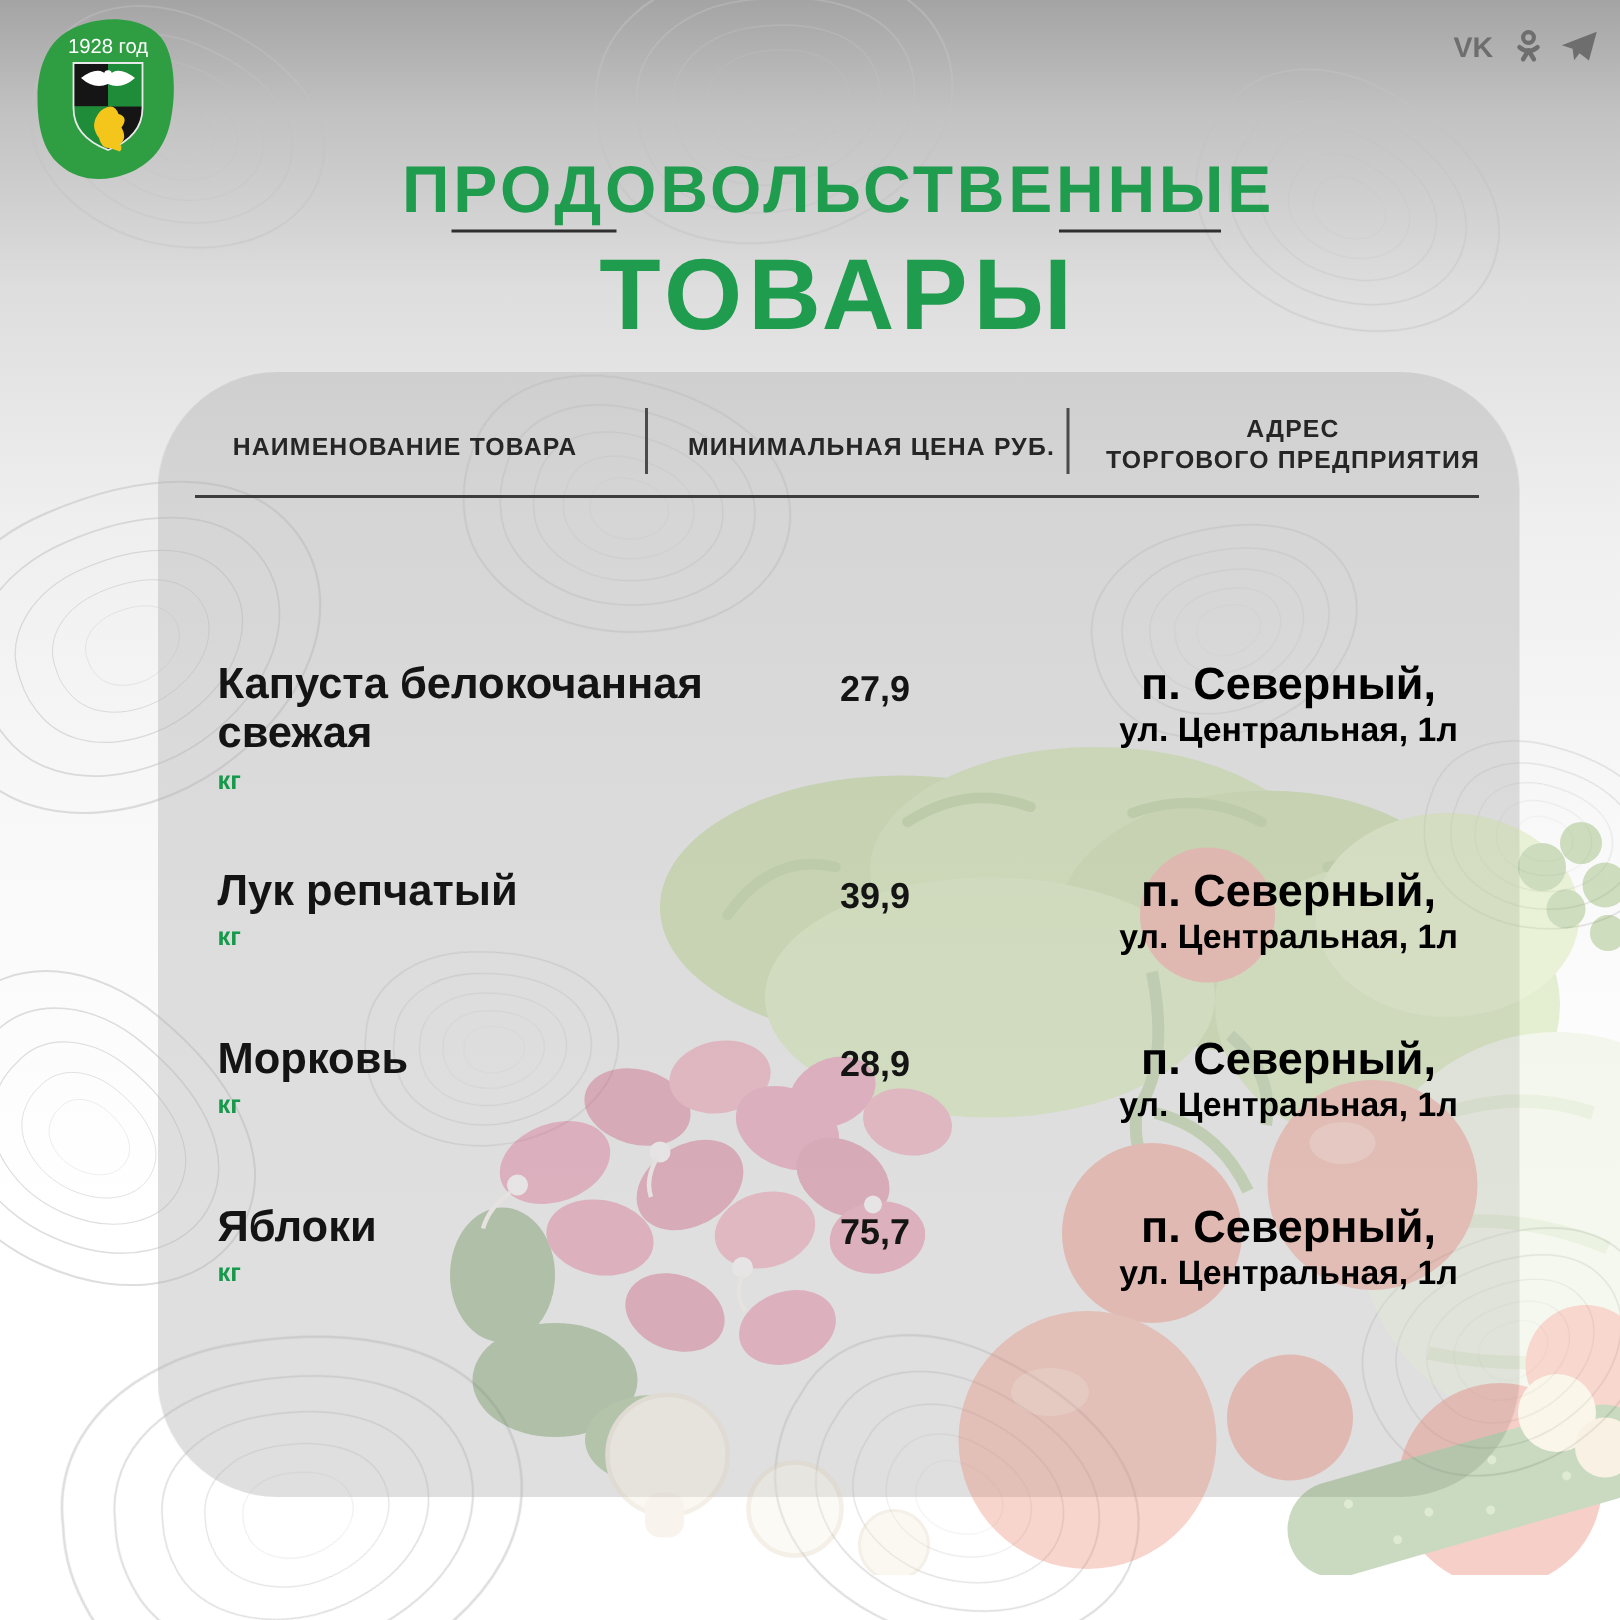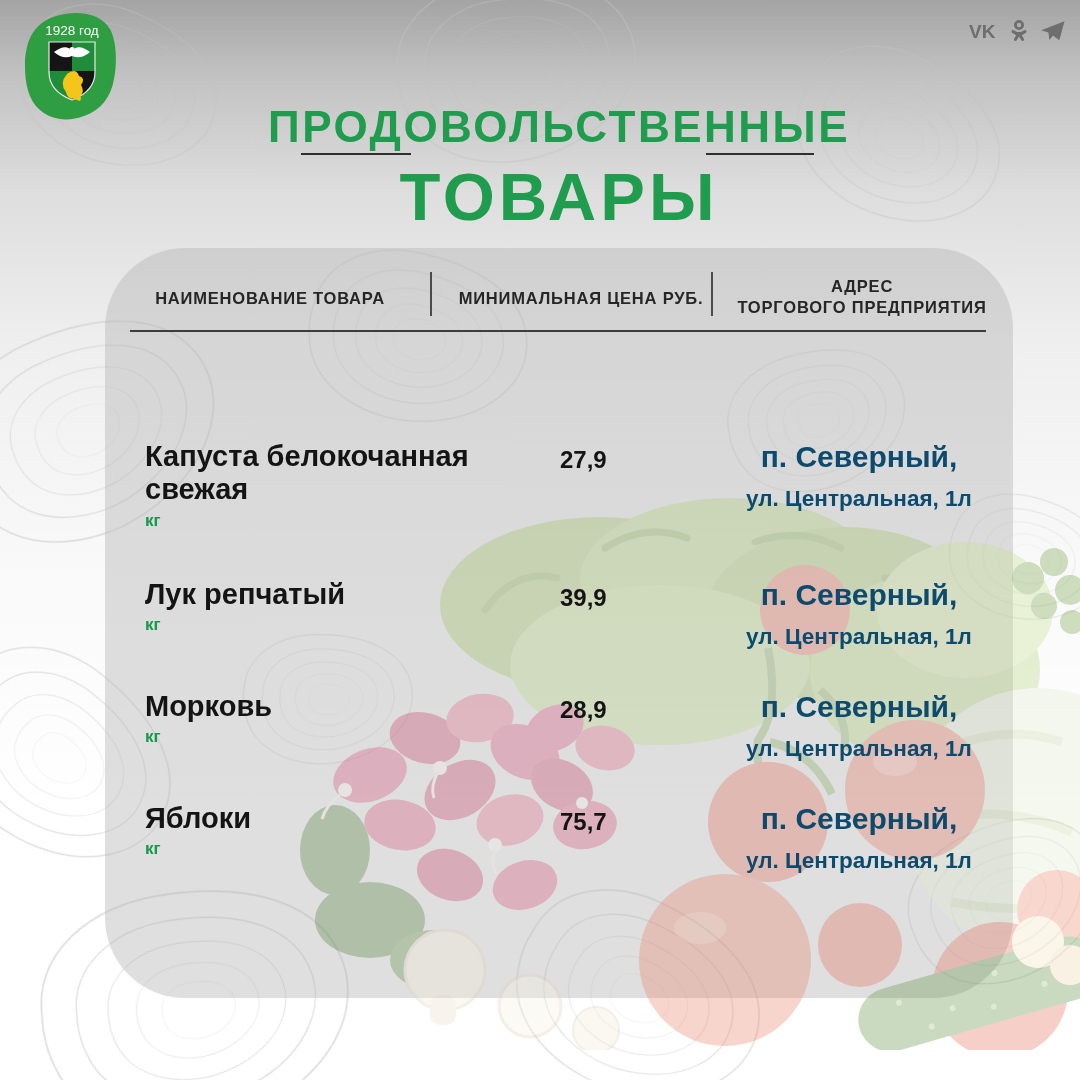--- a/index.html
+++ b/index.html
@@ -39,23 +39,23 @@
   .vdiv.d1{left:325px;}
   .vdiv.d2{left:606px;}
   .hrule{position:absolute;top:82px;left:25px;width:856px;height:2px;background:#3d3d3d;}
 
   .row{position:absolute;left:0;width:100%;height:120px;}
   .row.r1{top:192px;} .row.r2{top:330px;} .row.r3{top:442px;} .row.r4{top:554px;}
   .cell-name{position:absolute;left:40px;top:0;width:385px;}
   .p-name{font-size:29px;font-weight:bold;color:#141414;line-height:1.15;}
   .p-unit{font-size:17px;font-weight:bold;color:#16994a;margin-top:4px;}
   .cell-price{position:absolute;left:455px;top:6px;font-size:24px;font-weight:bold;color:#141414;}
-  .cell-addr{position:absolute;left:598px;top:0;width:312px;text-align:center;color:#0c4a6e;}
+  .cell-addr{position:absolute;left:598px;top:0;width:312px;text-align:center;color:#000000;}
   .addr1{font-size:30px;font-weight:bold;line-height:1.12;}
-  .addr2{font-size:22.5px;font-weight:bold;margin-top:12px;}
+  .addr2{font-size:22.5px;font-weight:bold;margin-top:0;}
 </style>
 </head>
 <body>
 
 <svg class="topo" viewBox="0 0 1080 1080" aria-hidden="true">
   <defs>
     <path id="loop" d="M-100,-20 C-95,-62 -52,-82 -8,-78 C42,-74 88,-54 96,-14 C104,26 70,62 18,72 C-32,82 -86,60 -98,20 C-102,6 -103,-6 -100,-20 Z" fill="none"></path>
     <g id="nest" stroke="#c3c3c3" fill="none">
       <use href="#loop" transform="scale(1)" vector-effect="non-scaling-stroke"></use>
       <use href="#loop" transform="scale(0.78)"></use>

